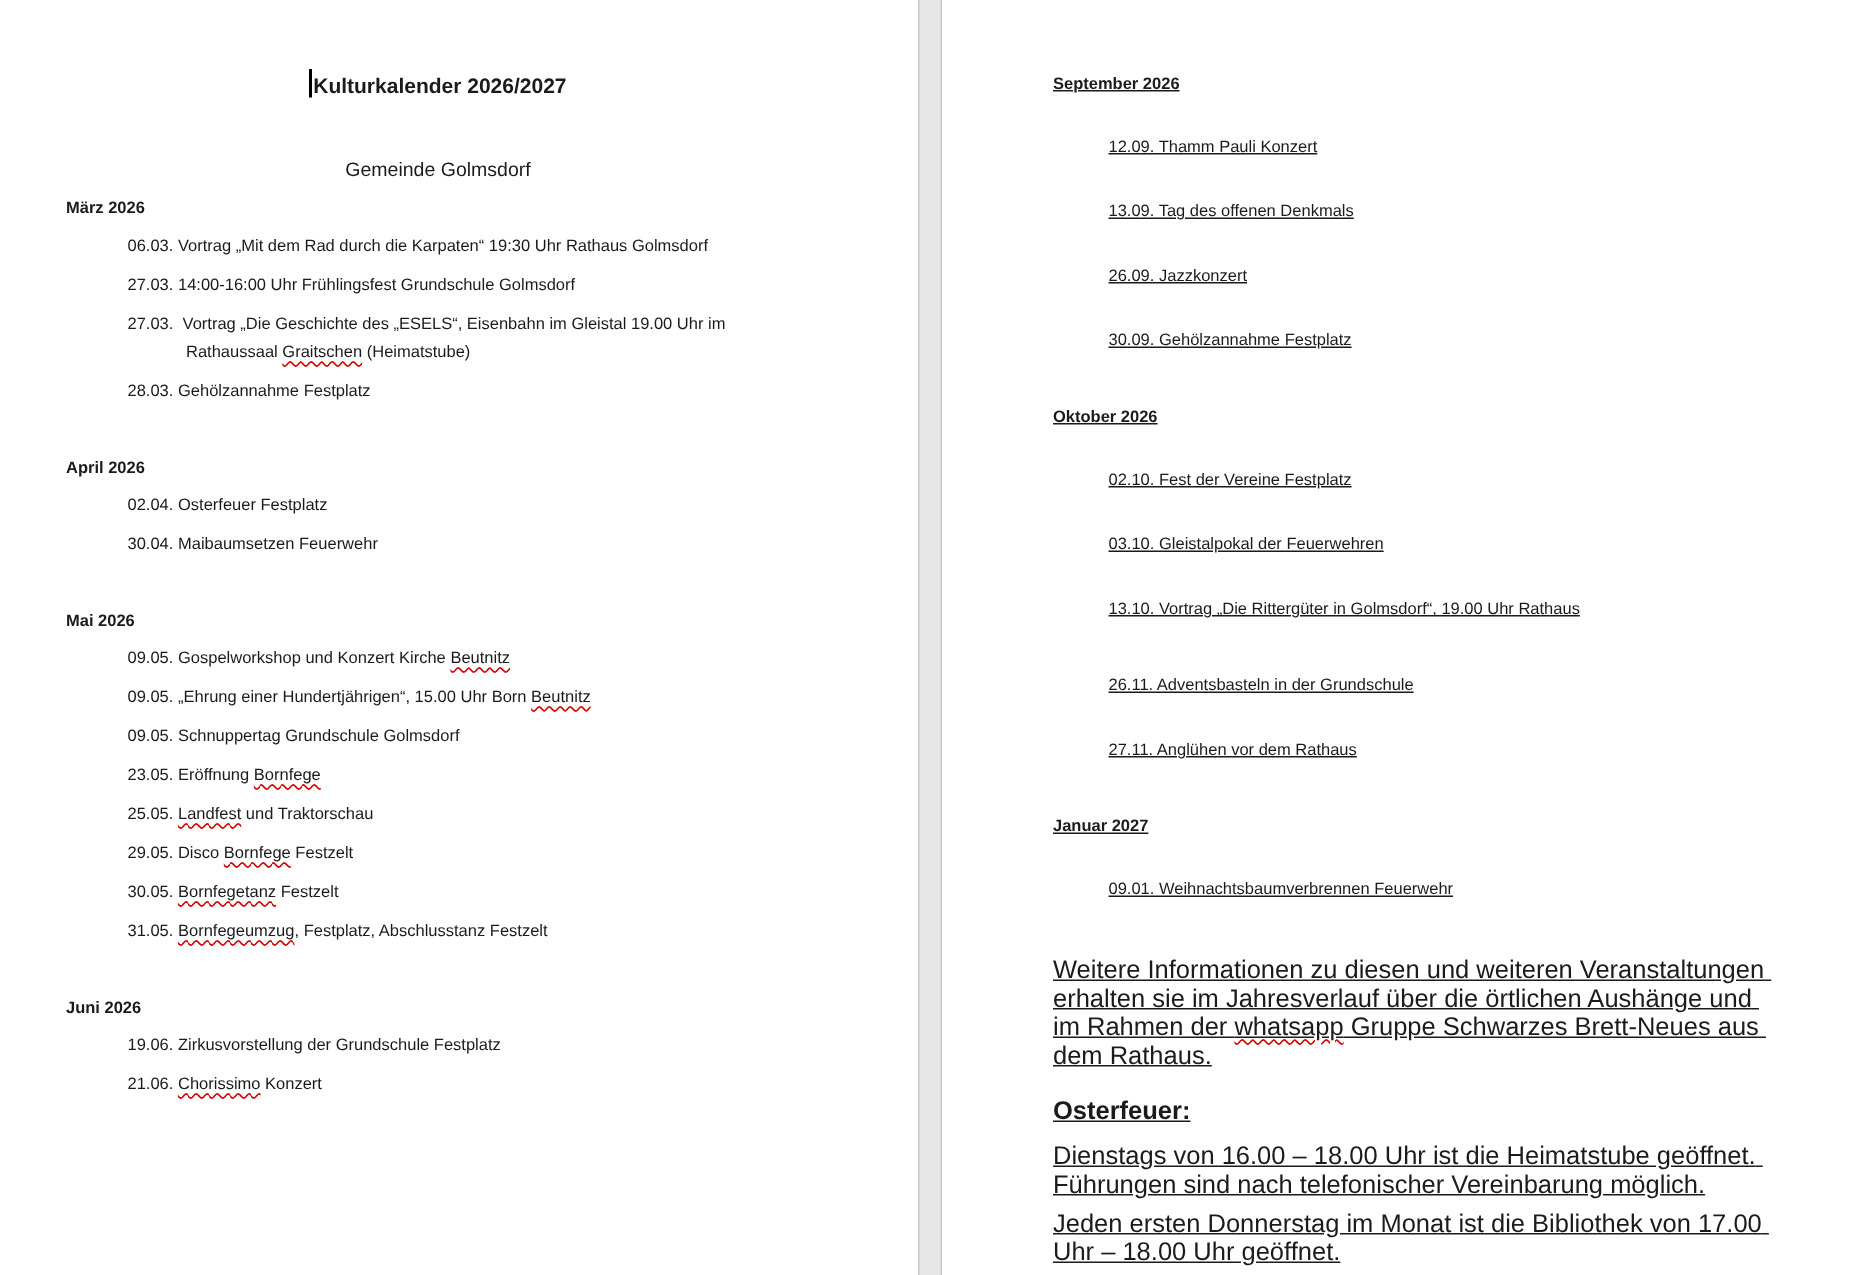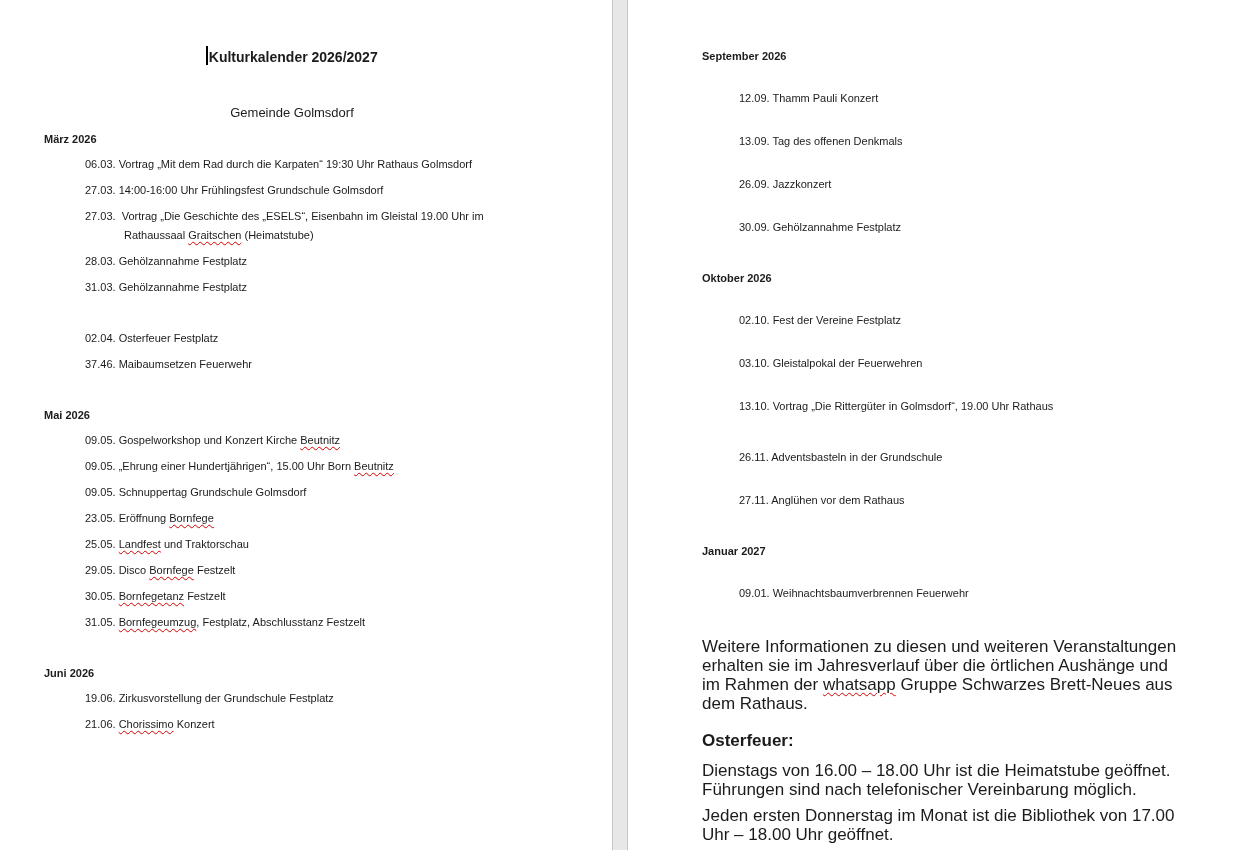--- a/index.html
+++ b/index.html
@@ -25,21 +25,21 @@
   }
   .page-left  { width: 612px; }
   .page-gap {
     width: 14px;
     height: 850px;
     background: #e7e7e7;
     border-left: 1px solid #c6c6c6;
     border-right: 1px solid #c6c6c6;
     flex: 0 0 auto;
   }
-  .page-right { flex: 1; padding: 49px 0 16px 74px; }
+  .page-right { flex: 1; padding: 49px 0 16px 74px; text-decoration: underline; }
 
   
   .page-left { padding: 46px 0 0 44px; }
   .title-block {
     width: 496px;
     text-align: center;
     font-weight: bold;
     font-size: 14px;
     line-height: 22px;
     white-space: nowrap;
@@ -111,25 +111,25 @@
     <div class="title-block"><span class="caret"></span><span>Kulturkalender 2026/2027</span></div>
     <div class="subtitle-block"><span>Gemeinde Golmsdorf</span></div>
     <div class="sections" id="sections-left">
         <div class="section">
           <div class="month-heading">März 2026</div>
           <div class="entry"><span>06.03. Vortrag „Mit dem Rad durch die Karpaten“ 19:30 Uhr Rathaus Golmsdorf</span></div>
           <div class="entry"><span>27.03. 14:00-16:00 Uhr Frühlingsfest Grundschule Golmsdorf</span></div>
           <div class="entry"><span>27.03.  Vortrag „Die Geschichte des „ESELS“, Eisenbahn im Gleistal 19.00 Uhr im</span></div>
           <div class="entry cont"><span>Rathaussaal </span><span class="sp">Graitschen</span><span> (Heimatstube)</span></div>
           <div class="entry"><span>28.03. Gehölzannahme Festplatz</span></div>
-          <div class="entry"><span>31.03. Gehölzannahme Festplatz</span></div>
         </div>
         <div class="section">
+          <div class="month-heading">April 2026</div>
           <div class="entry"><span>02.04. Osterfeuer Festplatz</span></div>
-          <div class="entry"><span>37.46. Maibaumsetzen Feuerwehr</span></div>
+          <div class="entry"><span>30.04. Maibaumsetzen Feuerwehr</span></div>
         </div>
         <div class="section">
           <div class="month-heading">Mai 2026</div>
           <div class="entry"><span>09.05. Gospelworkshop und Konzert Kirche </span><span class="sp">Beutnitz</span></div>
           <div class="entry"><span>09.05. „Ehrung einer Hundertjährigen“, 15.00 Uhr Born </span><span class="sp">Beutnitz</span></div>
           <div class="entry"><span>09.05. Schnuppertag Grundschule Golmsdorf</span></div>
           <div class="entry"><span>23.05. Eröffnung </span><span class="sp">Bornfege</span></div>
           <div class="entry"><span>25.05. </span><span class="sp">Landfest</span><span> und Traktorschau</span></div>
           <div class="entry"><span>29.05. Disco </span><span class="sp">Bornfege</span><span> Festzelt</span></div>
           <div class="entry"><span>30.05. </span><span class="sp">Bornfegetanz</span><span> Festzelt</span></div>

